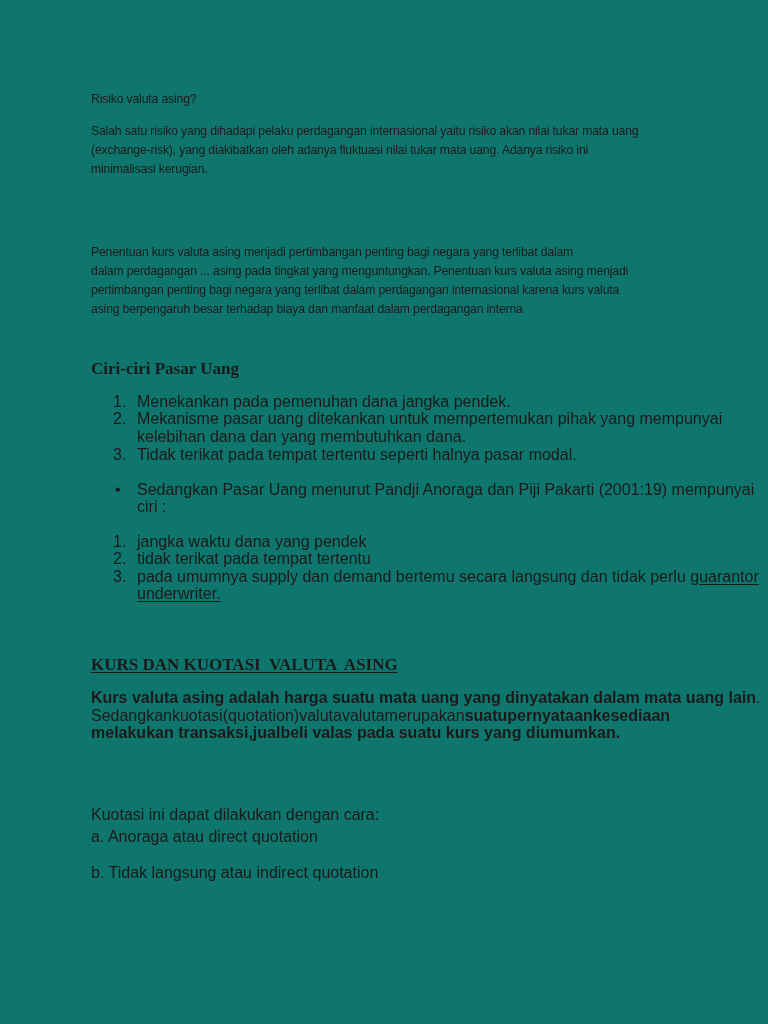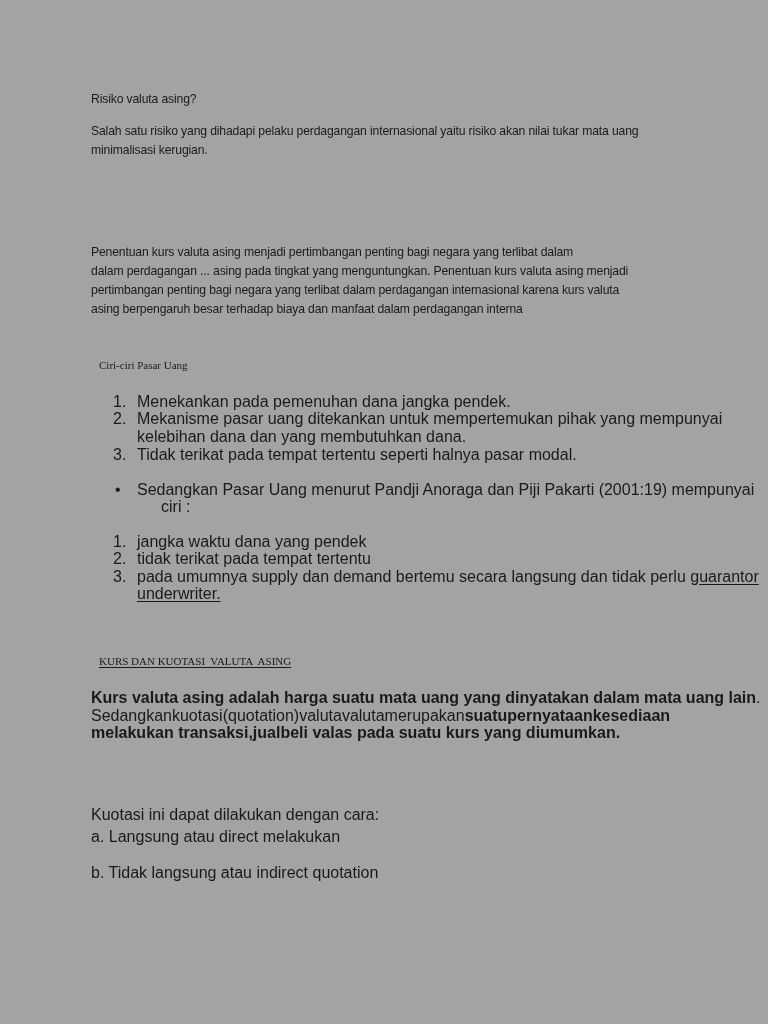--- a/index.html
+++ b/index.html
@@ -12,21 +12,21 @@
       height: 1024px;
       position: relative;
       overflow: hidden;
       color: #111111;
     }
     .page {
       position: absolute;
       left: 0; top: 0;
       width: 768px;
       height: 1024px;
-      background: #a3a3a3;
+      background: #0f766e;
     }
     .abs { position: absolute; }
 
     
     .sans {
       font-family: "Liberation Sans", "DejaVu Sans", sans-serif;
       font-size: 12.2px;
       line-height: 19px;
       letter-spacing: -0.15px;
       color: #1a1a1a;
@@ -41,25 +41,24 @@
       line-height: 17.5px;
       color: #1a1a1a;
     }
     .serif p { margin: 0; white-space: nowrap; }
 
     .bold { font-weight: bold; }
     .u { text-decoration: underline; text-underline-offset: 2px; }
 
     .h-title {
       font-family: "Liberation Serif", "DejaVu Serif", serif;
-      font-weight: normal;
-      font-size: 11px;
+      font-weight: bold;
+      font-size: 17px;
       color: #1a1a1a;
       white-space: nowrap;
-      margin-left: 8px;
     }
 
     .list-row {
       position: absolute;
       white-space: nowrap;
     }
     .list-num {
       position: absolute;
       width: 26px;
       text-align: left;
@@ -79,20 +78,21 @@
 <body>
 
 <div class="page">
 
   <div class="abs sans" style="left:91px; top:90px;">
     <p>Risiko valuta asing?</p>
   </div>
 
   <div class="abs sans" style="left:91px; top:122px;">
     <p>Salah satu risiko yang dihadapi pelaku perdagangan internasional yaitu risiko akan nilai tukar mata uang</p>
+    <p>(exchange-risk), yang diakibatkan oleh adanya fluktuasi nilai tukar mata uang. Adanya risiko ini</p>
     <p>minimalisasi kerugian.</p>
   </div>
 
   <div class="abs sans" style="left:91px; top:243px;">
     <p>Penentuan kurs valuta asing menjadi pertimbangan penting bagi negara yang terlibat dalam</p>
     <p>dalam perdagangan ... asing pada tingkat yang menguntungkan. Penentuan kurs valuta asing menjadi</p>
     <p>pertimbangan penting bagi negara yang terlibat dalam perdagangan internasional karena kurs valuta</p>
     <p>asing berpengaruh besar terhadap biaya dan manfaat dalam perdagangan interna</p>
   </div>
 
@@ -115,21 +115,21 @@
       <span class="list-text" style="left:24px;">Tidak terikat pada tempat tertentu seperti halnya pasar modal.</span>
     </div>
   </div>
 
   <div class="serif">
     <div class="list-row" style="left:113px; top:481px;">
       <span class="list-num" style="left:2px;">•</span>
       <span class="list-text" style="left:24px;text-align:center;">Sedangkan Pasar Uang menurut Pandji Anoraga dan Piji Pakarti (2001:19) mempunyai</span>
     </div>
     <div class="list-row" style="left:113px; top:498px;">
-      <span class="list-text" style="left:24px;margin-left:24px;">ciri :</span>
+      <span class="list-text" style="left:24px;">ciri :</span>
     </div>
   </div>
 
   <div class="serif">
     <div class="list-row" style="left:113px; top:533px;">
       <span class="list-num" style="left:0;">1.</span>
       <span class="list-text" style="left:24px;">jangka waktu dana yang pendek</span>
     </div>
     <div class="list-row" style="left:113px; top:550px;">
       <span class="list-num" style="left:0;">2.</span>
@@ -156,16 +156,16 @@
       <span>valuta</span>
       <span>merupakan</span>
       <span class="bold">suatu</span>
       <span class="bold">pernyataan</span>
       <span class="bold">kesediaan</span>
     </div>
     <p class="bold">melakukan transaksi,jualbeli valas pada suatu kurs yang diumumkan.</p>
   </div>
 
   <div class="abs serif" style="left:91px; top:806px;">Kuotasi ini dapat dilakukan dengan cara:</div>
-  <div class="abs serif" style="left:91px; top:828px;">a. Langsung atau direct melakukan</div>
+  <div class="abs serif" style="left:91px; top:828px;">a. Anoraga atau direct quotation</div>
   <div class="abs serif" style="left:91px; top:864px;">b. Tidak langsung atau indirect quotation</div>
 
 </div>
 
 </body></html>

